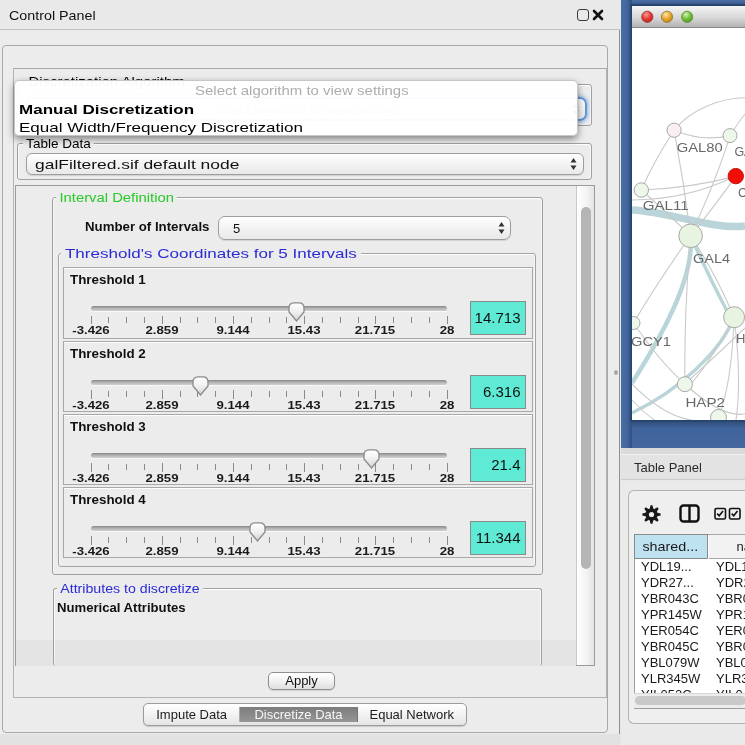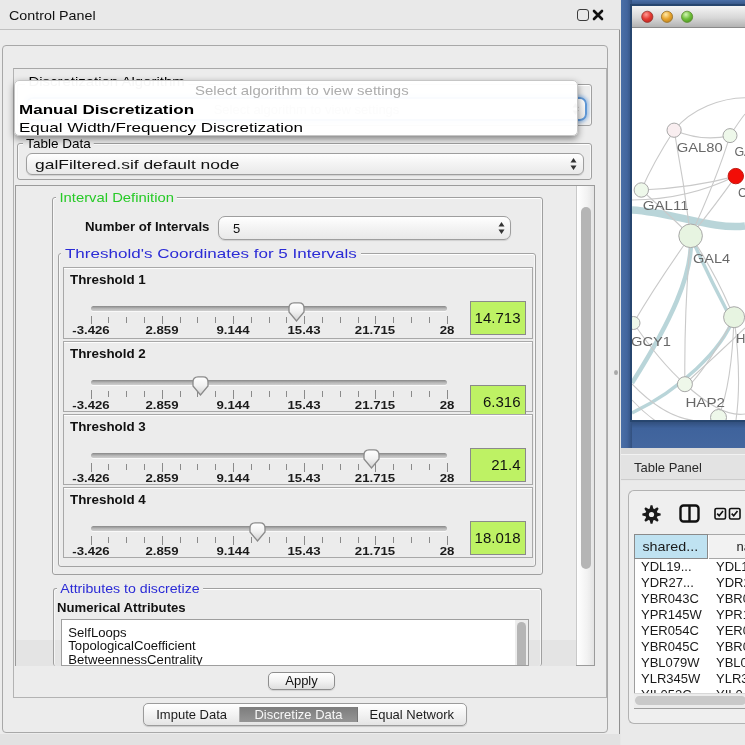--- a/index.html
+++ b/index.html
@@ -12,21 +12,21 @@
   .gbox { position:absolute; border:1px solid #a0a0a0; border-radius:3px; box-shadow:inset 0 1px 0 #ffffff, inset 1px 0 0 rgba(255,255,255,0.6), inset -1px 0 0 rgba(255,255,255,0.6); }
   .glabel { position:absolute; top:-8px; background:#ececec; padding:0 3px; font-size:13px; line-height:15px; white-space:nowrap; }
   .combo { position:absolute; border:1px solid #9e9e9e; border-radius:6px;
     background:linear-gradient(#ffffff,#f4f4f4 45%,#e9e9e9); box-shadow:0 1px 1px rgba(0,0,0,0.12);text-align:center; }
   .combo .ctext { position:absolute; left:8px; top:0; bottom:0; display:flex; align-items:center; font-size:13px; color:#111; }
   .carr { position:absolute; right:6px; top:50%; width:7px; height:12px; margin-top:-6px; }
   .blk { position:absolute; border:1px solid #a8a8a8; background:#ececec; box-shadow:inset 0 1px 0 #fdfdfd; }
   .blab { position:absolute; left:6px; top:5px; font-size:12.5px; font-weight:bold; color:#111; transform:scaleX(1.07); transform-origin:0 50%; }
   .track { position:absolute; height:5px; border-radius:3px;
     background:linear-gradient(#878787,#b9b9b9 55%,#cfcfcf); box-shadow:0 1px 0 rgba(255,255,255,0.7); }
-  .vfield { position:absolute; width:56px; height:34px; background:#bef264; border:1px solid #8a8a8a;
+  .vfield { position:absolute; width:56px; height:34px; background:#5eead4; border:1px solid #8a8a8a;
     font-size:15px; color:#111; text-align:right; padding-right:5px; line-height:32px; }
   .tlabel { position:absolute; font-size:11px; font-weight:bold; color:#1a1a1a; transform:translateX(-50%); }
   .seg { position:absolute; display:flex; border:1px solid #9b9b9b; border-radius:5px;
     background:linear-gradient(#ffffff,#f1f1f1 55%,#e4e4e4); overflow:hidden; box-shadow:0 1px 1px rgba(0,0,0,0.15);}
   .seg > div { display:flex; align-items:center; justify-content:center; font-size:13px; color:#1c1c1c;
     border-right:1px solid #ababab; }
   .seg > div:last-child { border-right:none; }
   .seg > div.sel { background:linear-gradient(#7d7d7d,#959595); color:#f7f7f7; border-right-color:#757575; }
 </style>
 </head>
@@ -166,21 +166,21 @@
   <svg style="position:absolute; left:128.8px; top:34px;" width="17" height="20" viewBox="0 0 17 20">
     <defs>
           <linearGradient id="thg1" x1="0" y1="0" x2="0" y2="1">
             <stop offset="0" stop-color="#ffffff"></stop>
             <stop offset="0.5" stop-color="#f0f0f0"></stop>
             <stop offset="1" stop-color="#d2d2d2"></stop>
           </linearGradient>
         </defs>
     <path d="M1,6 Q1,0.8 6,0.8 L11,0.8 Q16,0.8 16,6 L16,10 L8.5,19 L1,10 Z" fill="url(#thg1)" stroke="#8a8a8a" stroke-width="1.3"></path>
       </svg>
-  <div class="vfield" style="left:406.8px; top:43px;">6.316</div>
+  <div class="vfield" style="left:406.8px; top:33px;">6.316</div>
 </div>
 <div class="blk" style="left:62.7px; top:414.2px; width:470px; height:70.5px;">
   <div class="blab">Threshold 3</div>
   <div class="track" style="left:26.9px; top:38px; width:356.0px;"></div>
   <div style="position:absolute; left:26.9px; top:48px; width:1px; height:8.5px; background:#8a8a8a;"></div>
       <div style="position:absolute; left:44.7px; top:49px; width:1px; height:6px; background:#8a8a8a;"></div>
       <div style="position:absolute; left:62.5px; top:49px; width:1px; height:6px; background:#8a8a8a;"></div>
       <div style="position:absolute; left:80.3px; top:49px; width:1px; height:6px; background:#8a8a8a;"></div>
       <div style="position:absolute; left:98.1px; top:48px; width:1px; height:8.5px; background:#8a8a8a;"></div>
       <div style="position:absolute; left:115.9px; top:49px; width:1px; height:6px; background:#8a8a8a;"></div>
@@ -250,32 +250,27 @@
   <svg style="position:absolute; left:185.7px; top:34px;" width="17" height="20" viewBox="0 0 17 20">
     <defs>
           <linearGradient id="thg3" x1="0" y1="0" x2="0" y2="1">
             <stop offset="0" stop-color="#ffffff"></stop>
             <stop offset="0.5" stop-color="#f0f0f0"></stop>
             <stop offset="1" stop-color="#d2d2d2"></stop>
           </linearGradient>
         </defs>
     <path d="M1,6 Q1,0.8 6,0.8 L11,0.8 Q16,0.8 16,6 L16,10 L8.5,19 L1,10 Z" fill="url(#thg3)" stroke="#8a8a8a" stroke-width="1.3"></path>
       </svg>
-  <div class="vfield" style="left:406.8px; top:33px;">18.018</div>
+  <div class="vfield" style="left:406.8px; top:33px;">11.344</div>
 </div>
 
   <div class="gbox" style="left:53px; top:588px; width:489px; height:78px; border-bottom:none; background:transparent;">
     <span class="glabel" style="left:3px; color:#2b2bd6; transform:scaleX(1.09); transform-origin:0 50%;">Attributes to discretize</span>
   </div>
   <div class="abs" style="left:57px; top:601px; font-size:12.5px; font-weight:bold; color:#111; transform:scaleX(1.05); transform-origin:0 50%;">Numerical Attributes</div>
-  <div class="abs" style="left:61px; top:619px; width:468px; height:47px; border:1px solid #9e9e9e; background:#fff; overflow:hidden;">
-    <div style="padding:6.5px 0 0 6px; font-size:12.5px; color:#111; line-height:13.9px; transform:scaleX(1.05); transform-origin:0 0;">SelfLoops<br>TopologicalCoefficient<br>BetweennessCentrality</div>
-    <div style="position:absolute; right:0; top:0; width:13px; height:47px; background:#ededed;"></div>
-    <div style="position:absolute; right:2px; top:2px; width:9px; height:60px; background:#b5b5b5; border-radius:5px;"></div>
-  </div>
 
   <div class="abs" style="left:268px; top:672px; width:67px; height:18px; border:1px solid #8e8e8e; border-radius:5px; background:linear-gradient(#ffffff,#f2f2f2 50%,#dedede); font-size:13px; color:#111; text-align:center; line-height:16px; box-shadow:0 1px 1px rgba(0,0,0,0.12);">Apply</div>
 
   <div class="seg" style="left:142.9px; top:703px; width:324px; height:23px; font-size:14px;align-items:center;">
     <div style="width:97.2px;">Impute Data</div>
     <div class="sel" style="width:118px;">Discretize Data</div>
     <div style="width:109px;">Equal Network</div>
   </div>
 
   <div class="abs" style="left:0; top:734px; width:620px; height:11px; background:#e2e2e2;"></div>

